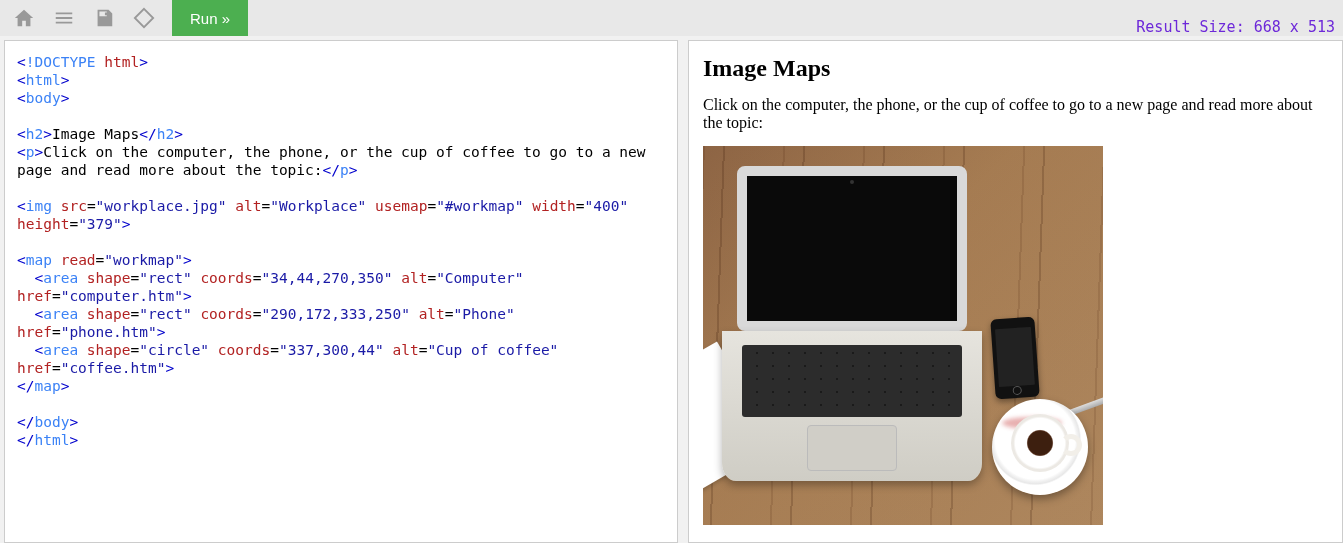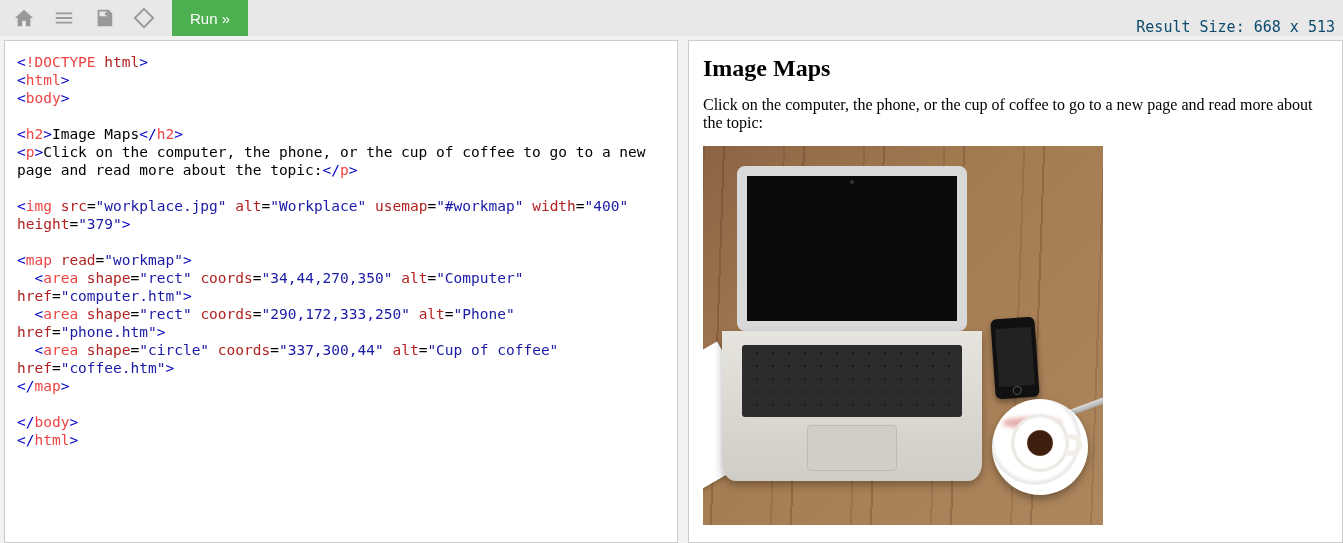--- a/index.html
+++ b/index.html
@@ -34,21 +34,21 @@
   height: 36px;
   padding: 0 18px;
   display: flex;
   align-items: center;
   cursor: pointer;
   font-size: 15px;
   margin-left: 8px;
 }
 .result-size {
   margin-left: auto;
-  color: #0c4a6e;
+  color: #6d28d9;
   font-family: Consolas, monospace;
   font-size: 15px;
   padding-right: 4px;
 }
 .main {
   display: flex;
   height: 507px;
   padding: 4px 0 0 4px;
 }
 .panel {
@@ -65,21 +65,21 @@
   font-size: 14.5px;
   line-height: 18px;
   white-space: pre-wrap;
   color: #000;
 }
 .result {
   flex: 1;
   padding: 14px;
 }
 .cm-bracket { color: #0000cc; }
-.cm-tag { color: #ef4444; }
+.cm-tag { color: #3b82f6; }
 .cm-attr { color: #b22222; }
 .cm-string { color: #1a1aa6; }
 .result h2 {
   font-family: "Times New Roman", serif;
   font-size: 24px;
   font-weight: bold;
   margin-bottom: 14px;
 }
 .result p {
   font-family: "Times New Roman", serif;

